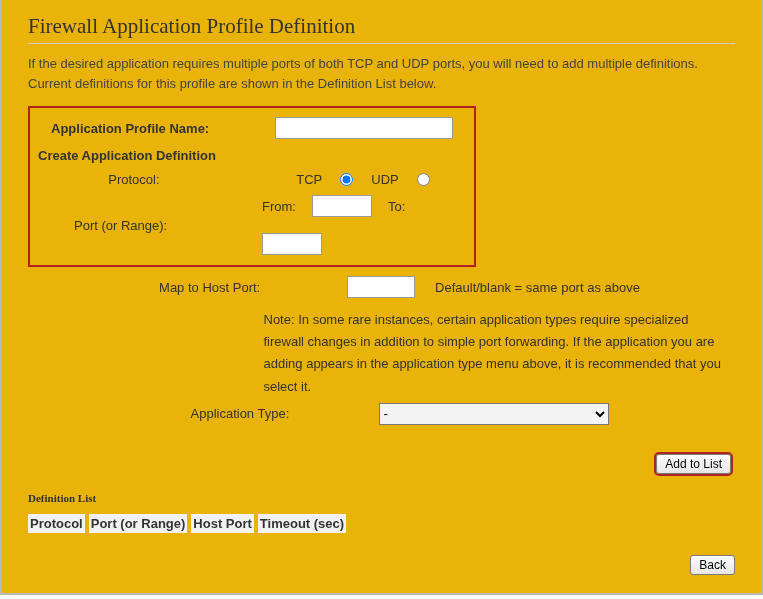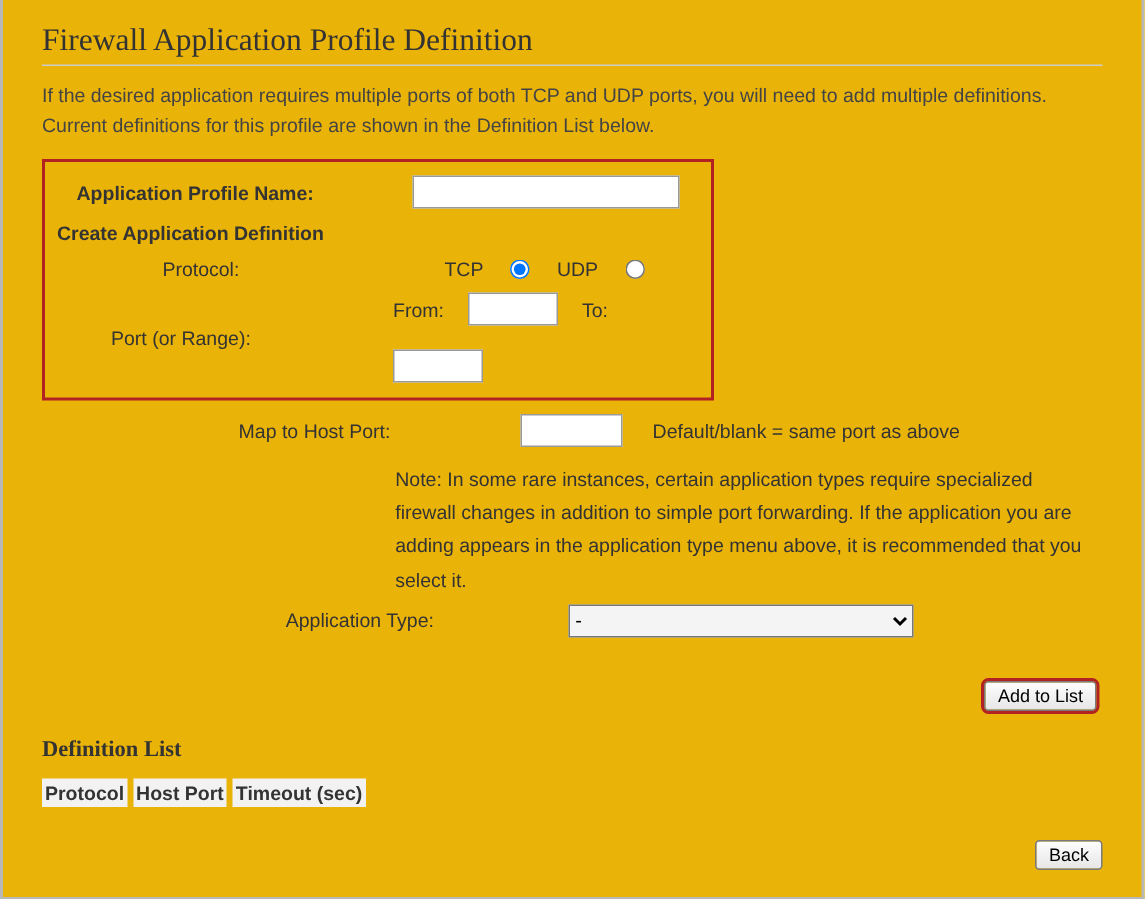--- a/index.html
+++ b/index.html
@@ -116,21 +116,21 @@
     justify-content: flex-end;
     margin: 26px 4px 8px 0;
   }
   .btn.highlight {
     outline: 2px solid #b22222;
     outline-offset: 0;
   }
   h3.deflist {
     font-family: Georgia, 'Times New Roman', serif;
     font-weight: bold;
-    font-size: 15px;
+    font-size: 11px;
     color: #333;
     margin: 18px 0 10px 0;
   }
   .tbl-head {
     display: flex;
     gap: 4px;
     font-weight: bold;
     color: #333;
   }
   .tbl-head span {
@@ -212,20 +212,21 @@
       </div>
 
       <div class="btn-row-right">
         <button class="btn highlight">Add to List</button>
       </div>
 
       <h3 class="deflist">Definition List</h3>
 
       <div class="tbl-head">
         <span>Protocol</span>
+        <span>Port (or Range)</span>
         <span>Host Port</span>
         <span>Timeout (sec)</span>
       </div>
 
       <div class="back-row">
         <button class="btn">Back</button>
       </div>
 
     </div>
   </div>

